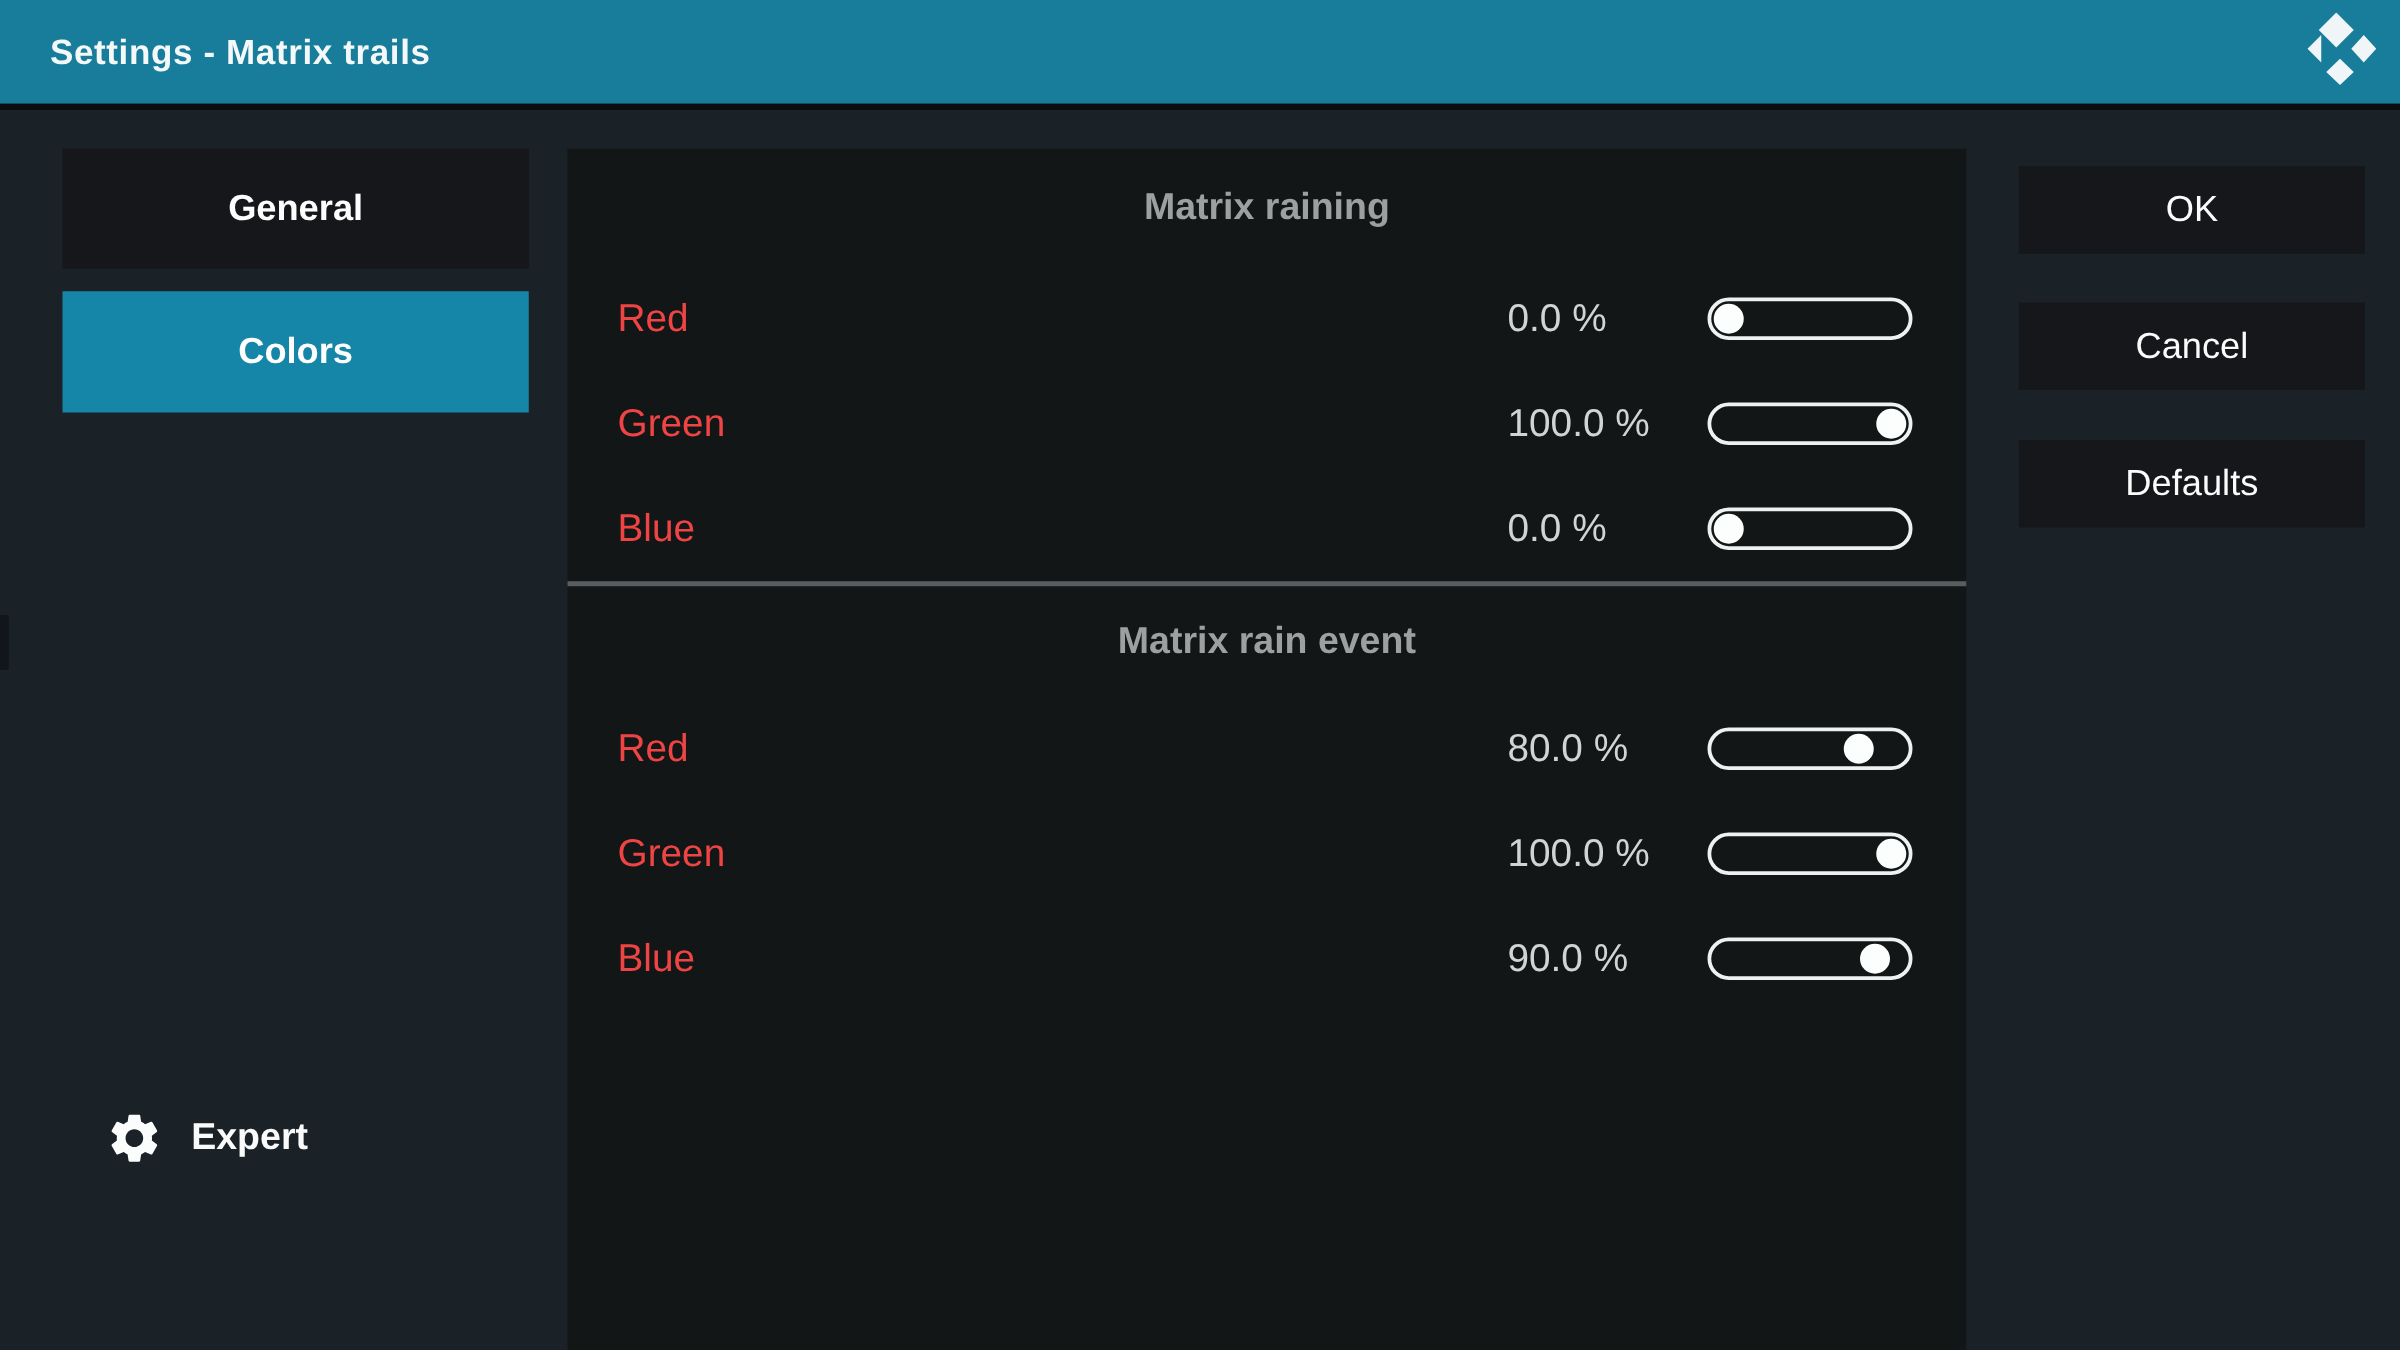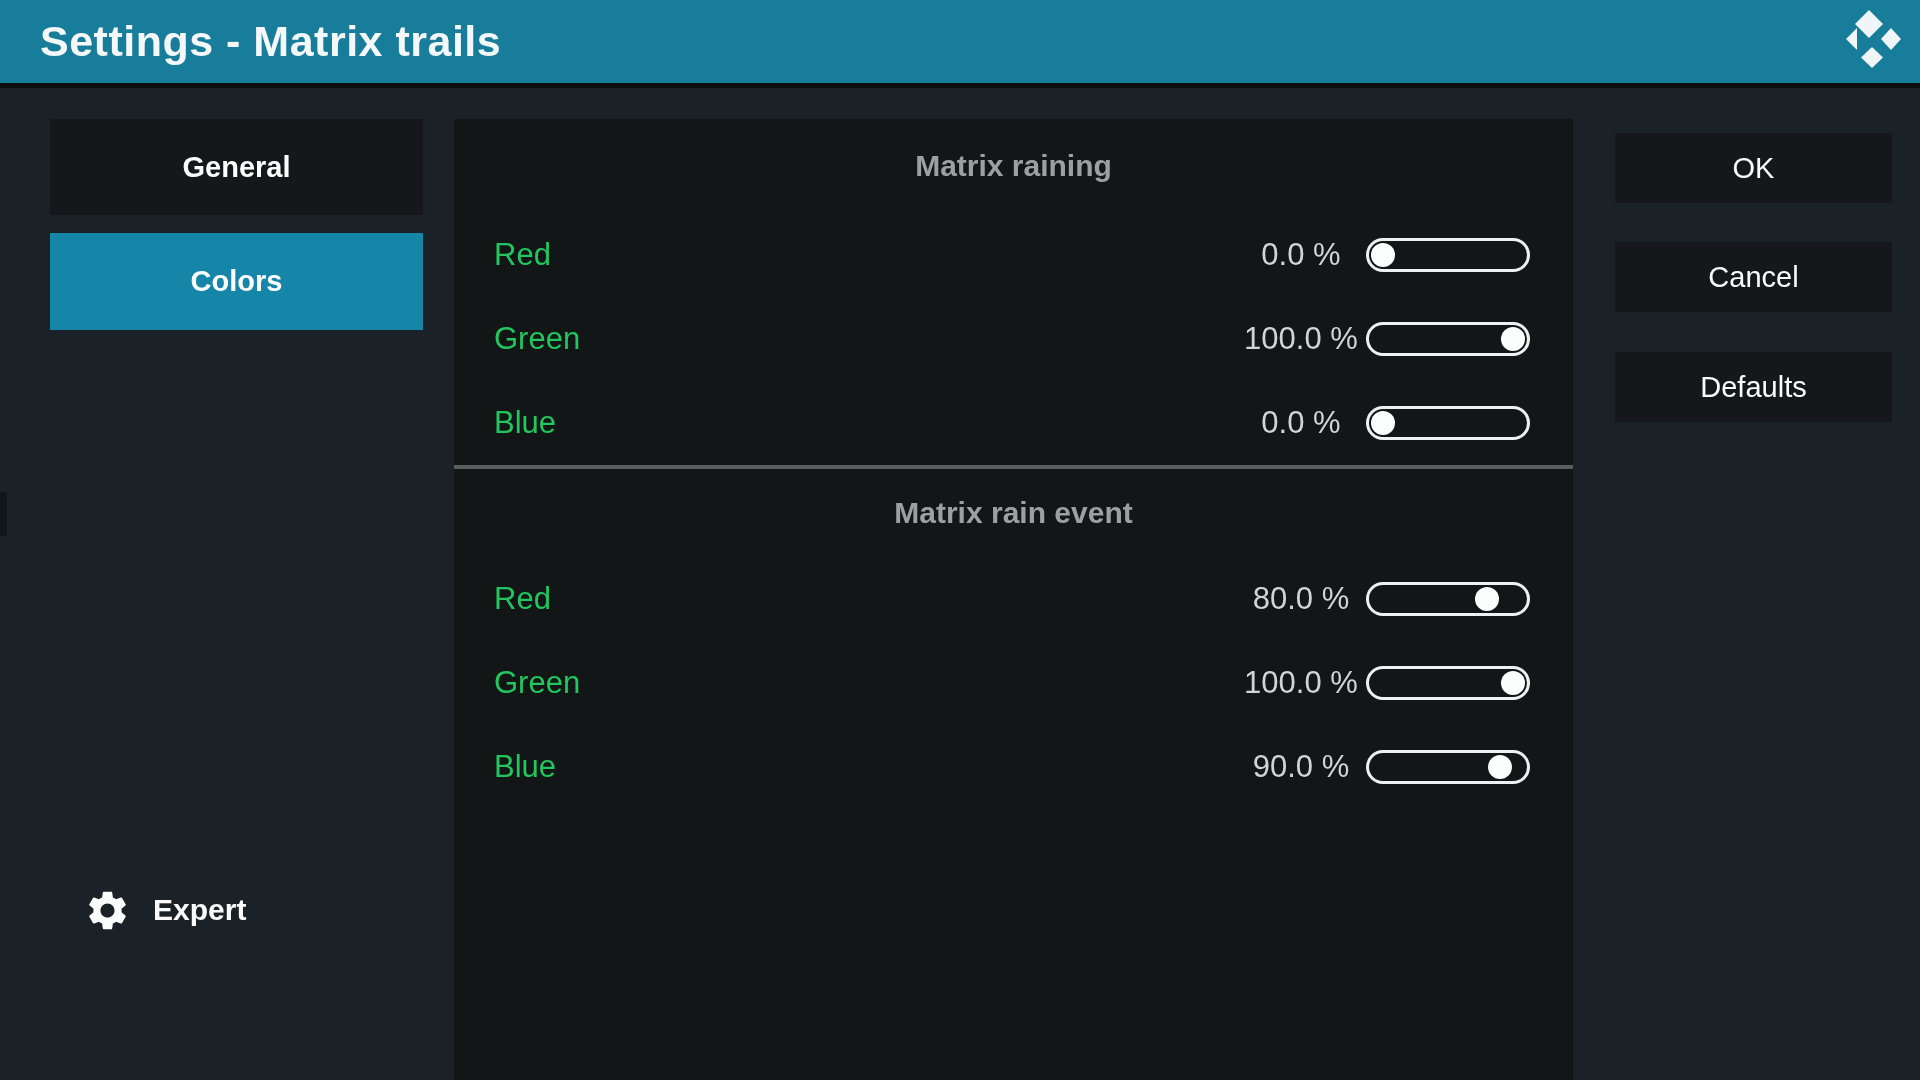--- a/index.html
+++ b/index.html
@@ -6,21 +6,21 @@
   .screen{
     position:relative;width:1920px;height:1080px;overflow:hidden;
     background:#1a2227;
     font-family:"Liberation Sans","DejaVu Sans",sans-serif;
     -webkit-font-smoothing:antialiased;
   }
   
   .header{position:absolute;left:0;top:0;width:1920px;height:83px;background:#177d9a;}
   .header-title{
     position:absolute;left:40px;top:0;height:83px;line-height:83px;
-    font-size:43px;font-weight:bold;color:#f4f8f9;letter-spacing:.5px;
+    font-size:28px;font-weight:bold;color:#f4f8f9;letter-spacing:.5px;
   }
   .kodi-logo{position:absolute;right:19px;top:10px;width:56px;height:58px;}
   .header-underline{position:absolute;left:0;top:83px;width:1920px;height:5px;background:#0b0d0e;}
   
   .side-btn{
     position:absolute;left:50px;width:373px;display:flex;align-items:center;justify-content:center;
     font-size:29px;font-weight:bold;color:#fdfdfd;cursor:pointer;
   }
   .side-btn.general{top:119px;height:96px;background:#15171a;}
   .side-btn.colors{top:233px;height:97px;background:#1586a7;}
@@ -28,23 +28,23 @@
   .panel{position:absolute;left:454px;top:119px;width:1119px;height:978px;background:#131617;}
   .section-title{
     height:94px;display:flex;align-items:center;justify-content:center;
     font-size:30px;font-weight:600;color:#9da0a1;
   }
   .section-title.second{height:88px;}
   .setting-row{
     height:84px;display:flex;align-items:center;
     padding:0 43px 0 40px;box-sizing:border-box;
   }
-  .row-label{font-size:31px;color:#22c55e;}
+  .row-label{font-size:31px;color:#ef4444;}
   .row-spacer{flex:1;}
-  .row-value{font-size:31px;color:#d2d4d4;min-width:130px;text-align:center;}
+  .row-value{font-size:31px;color:#d2d4d4;margin-right:30px;min-width:130px;text-align:left;}
   .slider{
     position:relative;width:158px;height:28px;flex:none;
     border:3px solid #eef1f1;border-radius:17px;background:transparent;cursor:pointer;
   }
   .slider-knob{
     position:absolute;top:2px;width:24px;height:24px;border-radius:50%;
     background:#fcfdfd;
   }
   .separator{height:4px;margin:0;background:#585d5f;}
   

